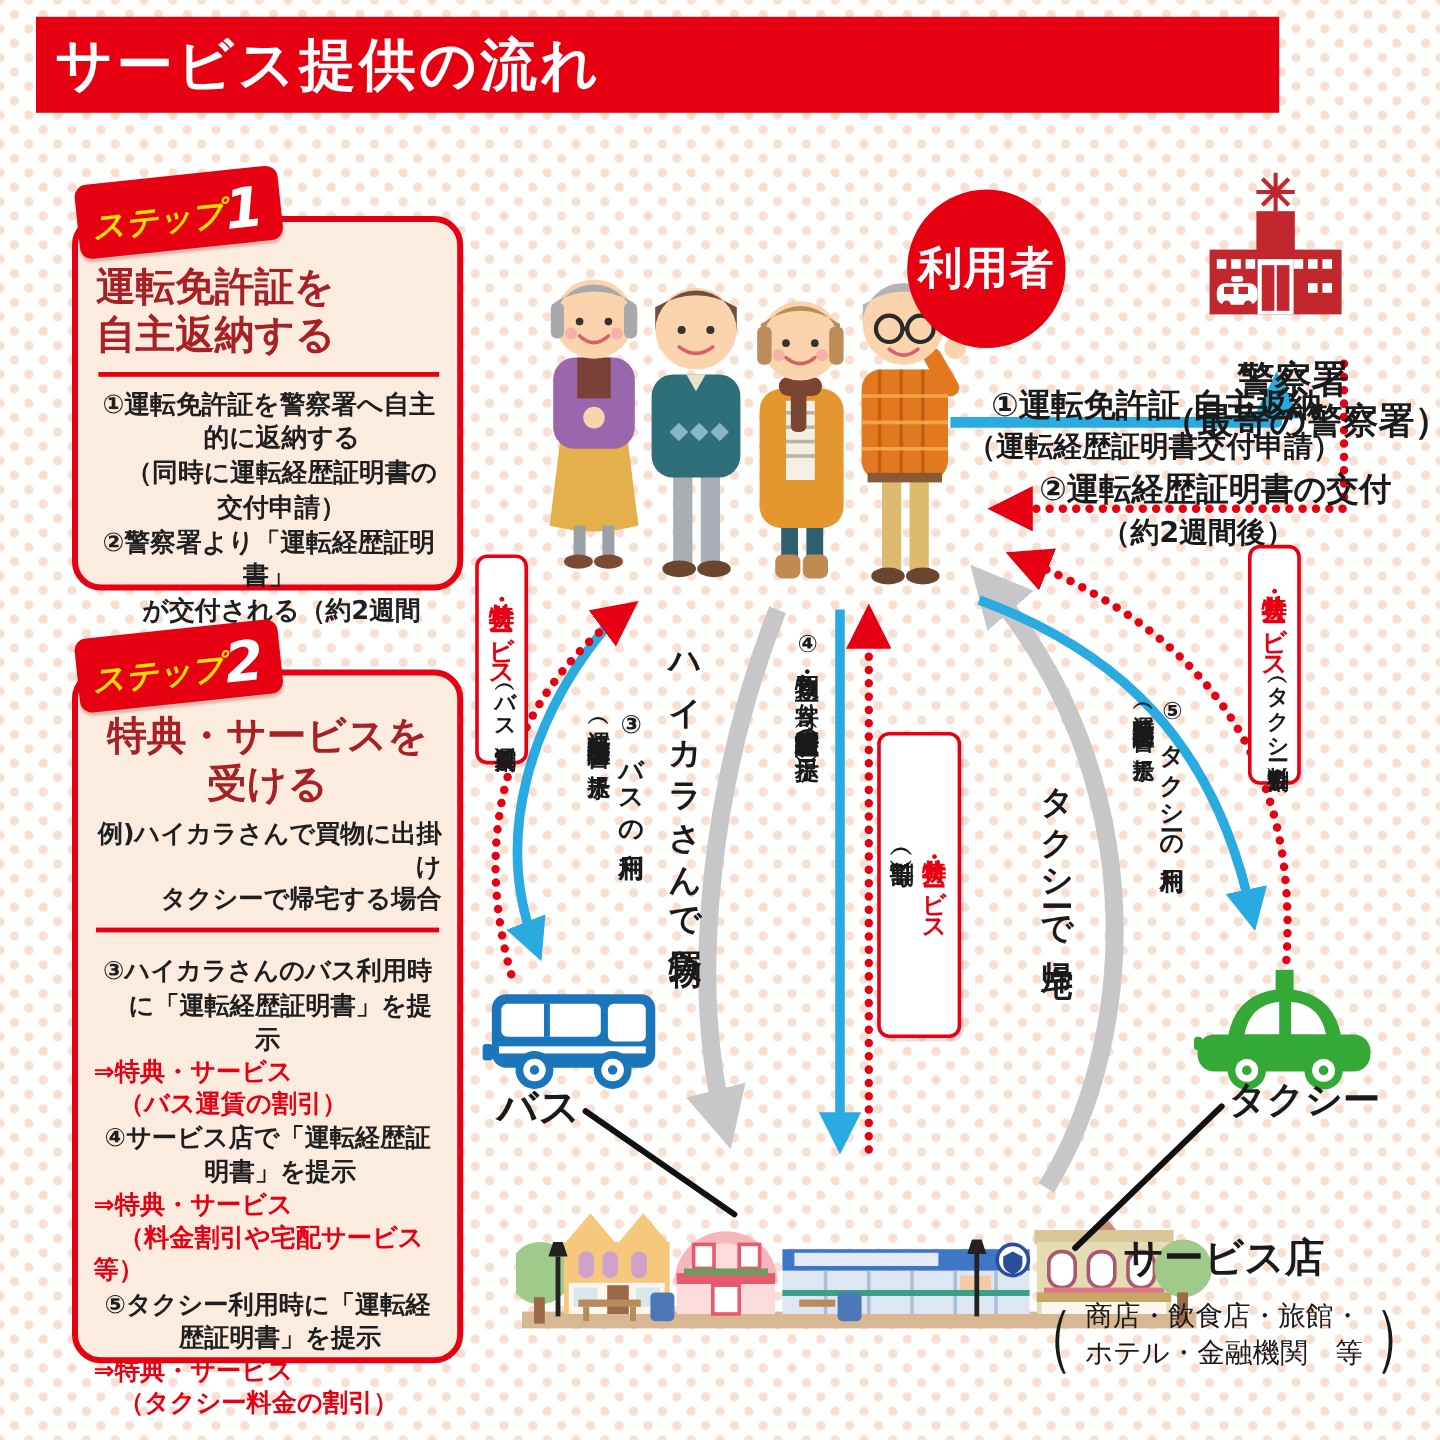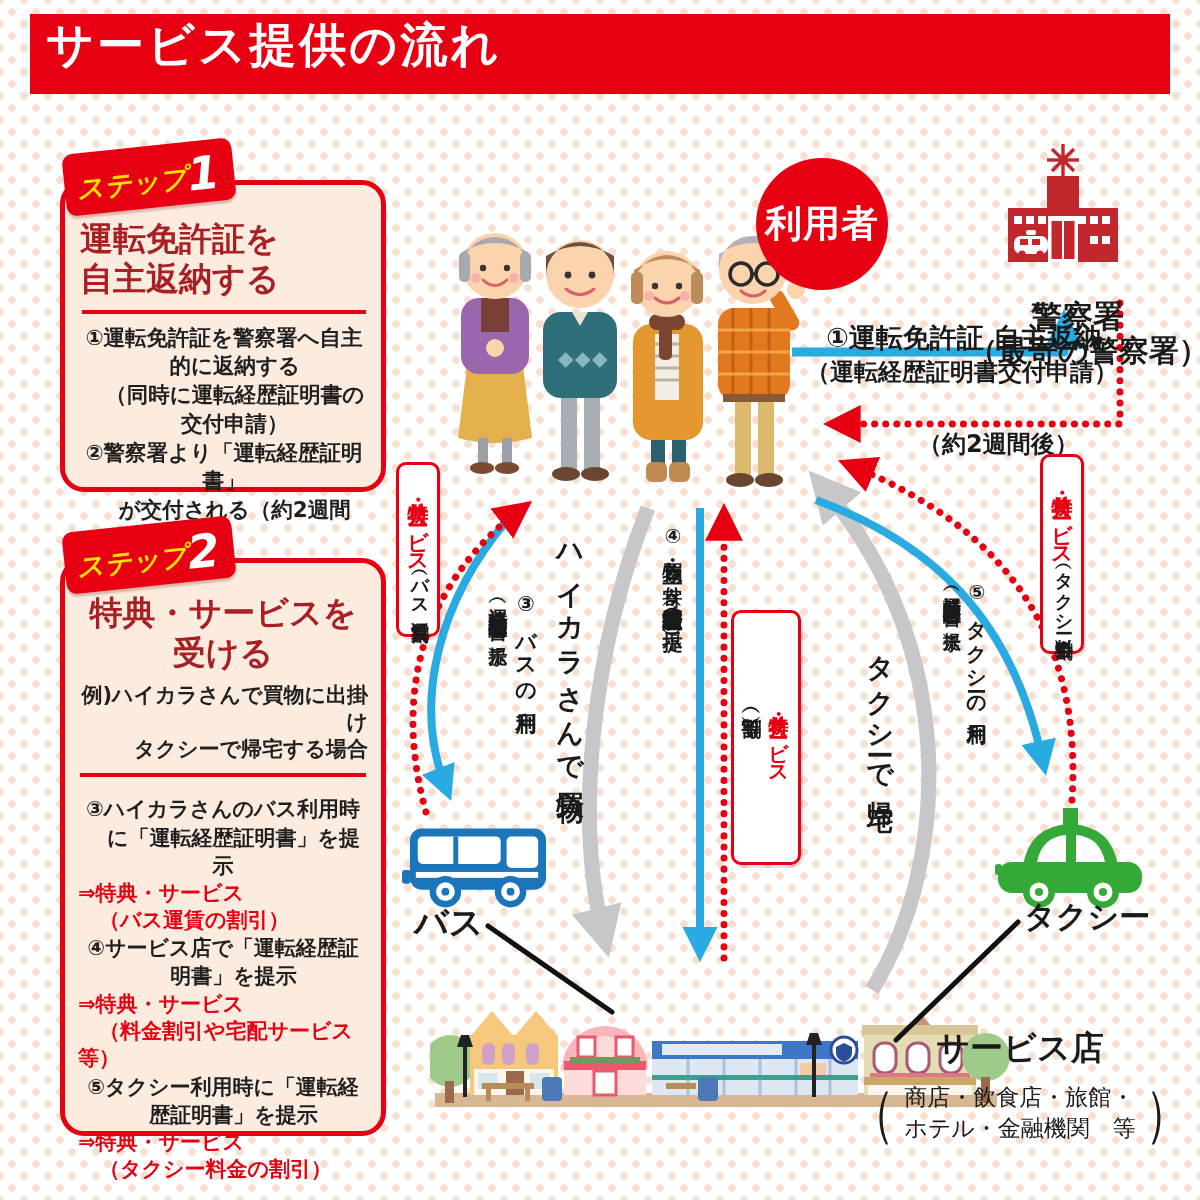--- a/index.html
+++ b/index.html
@@ -7,22 +7,22 @@
        font-family:"DejaVu Sans","Liberation Sans",sans-serif;}
   .stage{position:absolute;inset:0;
     background-color:#fff;
     background-image:
       radial-gradient(#f7dfd2 3.5px, transparent 4.2px),
       radial-gradient(#f7dfd2 3.5px, transparent 4.2px);
     background-size:24px 24px;
     background-position:0 0,12px 12px;}
   .abs{position:absolute;}
   
-  .hdr{left:30px;top:14px;width:1140px;height:80px;background:#e60012;z-index:6;
-       display:flex;align-items:flex-start;}
+  .hdr{left:30px;top:14px;width:1036px;height:80px;background:#e60012;z-index:6;
+       display:flex;align-items:center;}
   .hdr h1{margin:0 0 0 16px;color:#fff;font-size:47px;font-weight:900;letter-spacing:3px;}
   
   .stepbox{left:60px;width:326px;background:#fcebdf;border:5px solid #e60012;border-radius:24px;
            box-sizing:border-box;padding:34px 13px 14px 13px;z-index:5;}
   .stepbox h2{color:#a81f24;font-size:33px;font-weight:900;line-height:1.22;margin:0;white-space:pre-line;}
   .divider{border-top:4px solid #e60012;margin:10px 2px;}
   .btxt{font-size:21.5px;font-weight:700;color:#1f1f1f;line-height:1.34;white-space:pre-line;text-align:center;}
   .benefit{color:#e60012;font-size:21px;font-weight:700;line-height:1.3;white-space:pre-line;}
   .example{font-size:21px;font-weight:700;color:#1f1f1f;text-align:right;line-height:1.3;
            white-space:pre-line;margin-top:8px;}
@@ -259,20 +259,21 @@
       <rect x="30" y="97" width="8" height="6" fill="#c1272d"></rect>
     <circle cx="20" cy="112" r="3.6" fill="#c1272d"></circle>
       <circle cx="38" cy="112" r="3.6" fill="#c1272d"></circle>
     <rect x="24" y="88" width="10" height="5" rx="2" fill="#fff"></rect>
   </svg>
   <div class="abs hlabel" style="left:1004px;top:296px;width:120px;text-align:right;font-size:31px;">警察署</div>
   <div class="abs hlabel" style="left:968px;top:331px;width:195px;text-align:center;font-size:30px;font-weight:700;">（最寄の警察署）</div>
 
   <div class="abs hlabel" style="left:826px;top:320px;font-size:27px;">①運転免許証 自主返納</div>
   <div class="abs hlabel" style="left:806px;top:356px;font-size:24px;font-weight:700;">（運転経歴証明書交付申請）</div>
+  <div class="abs hlabel" style="left:866px;top:390px;font-size:27px;">②運転経歴証明書の交付</div>
   <div class="abs hlabel" style="left:918px;top:428px;font-size:24px;font-weight:700;">（約2週間後）</div>
 
   <div class="abs vbox" style="left:396px;top:462px;height:175px;">
     <span class="vmain" style="font-size:21px;">特典・サービス</span>
     <span class="vsub" style="font-size:18px;">（バス運賃割引）</span>
   </div>
 
   <div class="abs vtext" style="left:486px;top:592px;height:268px;">
     <span class="vplain" style="font-size:21px;">③バスの利用</span>
     <span class="vplain" style="font-size:19px;">（運転経歴証明書の提示）</span>

